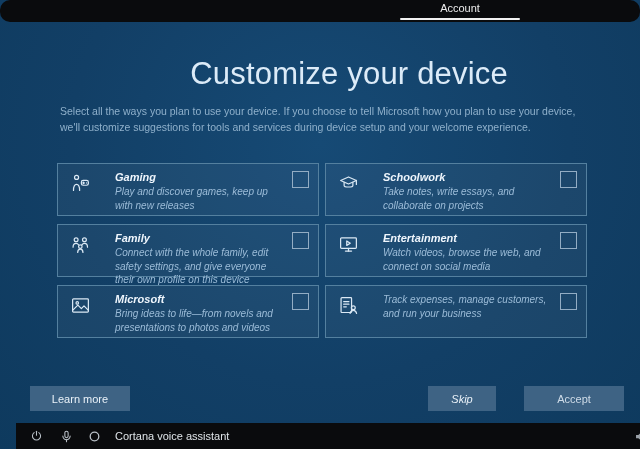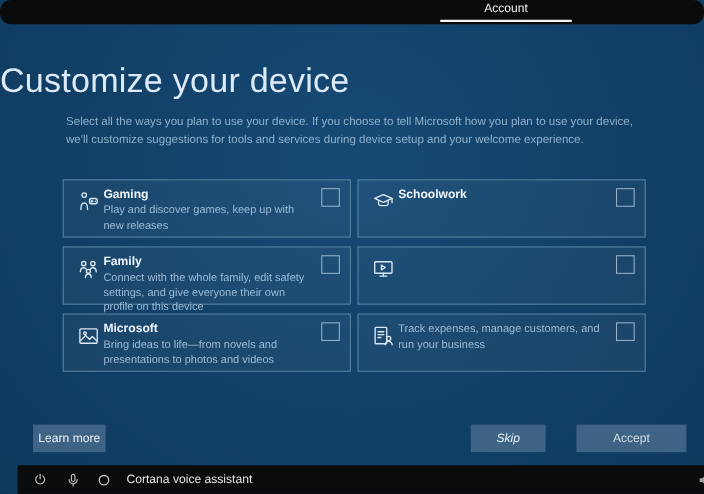--- a/index.html
+++ b/index.html
@@ -20,21 +20,21 @@
     color:#ececec; font-size:11px; text-align:center; line-height:17px;
     cursor:default;
   }
   .top-tab .underline {
     position:absolute; left:2px; right:2px; bottom:2px; height:2px;
     background:#f2f2f2; border-radius:1px;
   }
   
   .title {
     position:absolute; top:56px; left:0; width:508px;
-    text-align:left; font-size:31px; font-weight:300;
+    text-align:right; font-size:31px; font-weight:300;
     color:#dcebf8; letter-spacing:0.2px;
   }
   .subtitle {
     position:absolute; top:104px; left:60px; width:520px;
     text-align:left; font-size:10.5px; line-height:1.5;
     color:#8fb0cb;
   }
   
   .cards {
     position:absolute; left:57px; top:163px;
@@ -45,39 +45,39 @@
     position:relative; width:262px; height:53px;
     background:rgba(255,255,255,0.045);
     border:1px solid #54809f;
     display:flex; align-items:flex-start;
     padding:7px 8px 6px 12px; cursor:pointer;
   }
   .card .icon-wrap {
     flex:0 0 21px; height:21px; margin-top:2px; color:#dbe9f5;
   }
   .card .icon-wrap svg { width:21px; height:21px; display:block; }
-  .card .texts { margin-left:3px; padding-right:26px; }
+  .card .texts { margin-left:24px; padding-right:26px;font-style:italic; }
   .card .card-title {
     font-size:11px; font-weight:bold; color:#eff6fd; margin-bottom:2px;
   }
   .card .card-desc {
     font-size:10px; line-height:1.35; color:#9cbcd8;
   }
   .checkbox {
     position:absolute; top:7px; right:9px; width:17px; height:17px;
     border:1px solid #93adc4; background:transparent;
   }
   
   .btn {
     position:absolute; height:25px; top:386px;
     background:#3e6384; color:#eaf2f9; font-size:11px;
     display:flex; align-items:center; justify-content:center;
     cursor:pointer; border:none;
   }
-  .btn-learn  { left:30px;  width:66px;text-align:right; }
+  .btn-learn  { left:30px;  width:100px;text-align:right; }
   .btn-skip   { left:428px; width:68px;font-style:italic; }
   .btn-accept { left:524px; width:100px; color:#cfdce8;text-align:center; }
   
   .bottombar {
     position:absolute; left:16px; bottom:0; width:640px; height:26px;
     background:#0a0b0d; display:flex; align-items:center;
   }
   .bb-icon { color:#bac1c8; display:flex; align-items:center; cursor:pointer; }
   .bb-icon svg { width:13px; height:13px; display:block; }
   .bb-power { margin-left:14px; }
@@ -123,20 +123,21 @@
     <div class="card">
       <span class="icon-wrap">
         <svg viewBox="0 0 24 24" fill="none" stroke="currentColor" stroke-width="1.4" stroke-linecap="round" stroke-linejoin="round">
           <path d="M12 4.5 21 8.5 12 12.5 3 8.5z"></path>
           <path d="M7 10.8v3.4c0 .9 2.2 1.8 5 1.8s5-.9 5-1.8v-3.4"></path>
           <path d="M21 8.5v4.5"></path>
         </svg>
       </span>
       <span class="texts">
         <span class="card-title" style="display:block">Schoolwork</span>
+        <span class="card-desc" style="display:block">Take notes, write essays, and collaborate on projects</span>
       </span>
       <span class="checkbox"></span>
     </div>
 
     <div class="card">
       <span class="icon-wrap">
         <svg viewBox="0 0 24 24" fill="none" stroke="currentColor" stroke-width="1.4" stroke-linecap="round" stroke-linejoin="round">
           <circle cx="7" cy="6.5" r="2.2"></circle>
           <circle cx="16.5" cy="6.5" r="2.2"></circle>
           <path d="M3.5 15c0-2.6 1.5-4.2 3.5-4.2 1.2 0 2.2.6 2.8 1.6"></path>
@@ -154,20 +155,24 @@
 
     <div class="card">
       <span class="icon-wrap">
         <svg viewBox="0 0 24 24" fill="none" stroke="currentColor" stroke-width="1.4" stroke-linecap="round" stroke-linejoin="round">
           <rect x="3" y="4.5" width="18" height="12" rx="1"></rect>
           <path d="M10 8v5l4-2.5z"></path>
           <path d="M12 16.5v3"></path>
           <path d="M8.5 19.5h7"></path>
         </svg>
       </span>
+      <span class="texts">
+        <span class="card-title" style="display:block">Entertainment</span>
+        <span class="card-desc" style="display:block">Watch videos, browse the web, and connect on social media</span>
+      </span>
       <span class="checkbox"></span>
     </div>
 
     <div class="card">
       <span class="icon-wrap">
         <svg viewBox="0 0 24 24" fill="none" stroke="currentColor" stroke-width="1.4" stroke-linecap="round" stroke-linejoin="round">
           <rect x="3" y="4.5" width="18" height="15" rx="1"></rect>
           <circle cx="8.3" cy="9" r="1.4"></circle>
           <path d="M3.5 17l5.5-5.5 4 4 3-3 4.5 4.5"></path>
         </svg>

